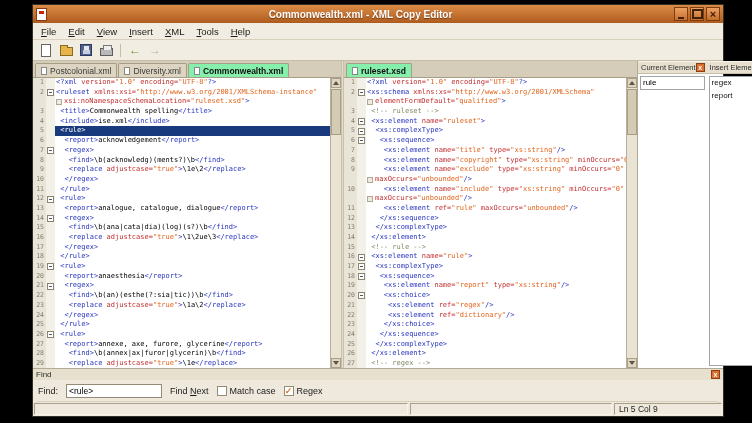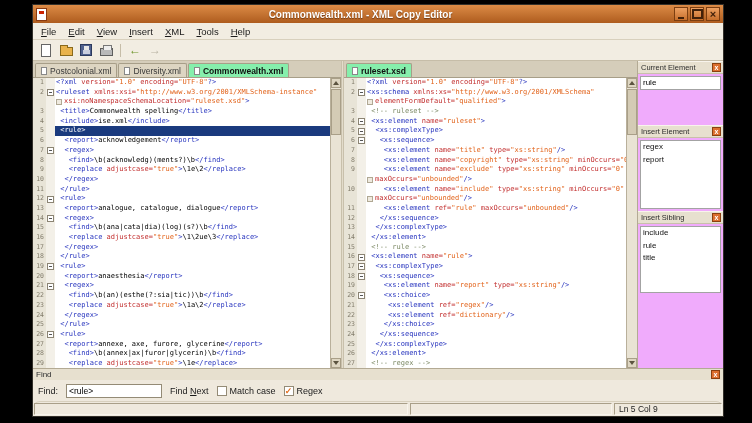--- a/index.html
+++ b/index.html
@@ -36,21 +36,21 @@
   .i-undo::after{content:"\2190";}
   .i-redo{color:#b9b3a4;font-size:12px;line-height:1;font-weight:bold;}
   .i-redo::after{content:"\2192";}
 
   
   .main{flex:1;display:flex;min-height:0;}
   .pane{display:flex;flex-direction:column;min-width:0;}
   #left-pane{flex:0 0 308px;}
   .splitter{flex:0 0 3px;background:#e3dccb;border-left:1px solid #c8c0ab;border-right:1px solid #c8c0ab;}
   #right-pane{flex:0 0 293px;}
-  #sidebar{flex:1;border-left:1px solid #b3aa94;background:#f0abfc;display:flex;flex-direction:column;min-width:0;}
+  #sidebar{flex:1;border-left:1px solid #b3aa94;background:#ffffff;display:flex;min-width:0;}
 
   .tabbar{flex:0 0 15px;background:#d5cdba;display:flex;align-items:flex-end;gap:1px;padding:2px 0 0 2px;border-bottom:1px solid #a79e88;}
   .tab{height:14px;display:flex;align-items:center;gap:3px;padding:0 5px;background:#ddd5c2;border:1px solid #a79e88;border-bottom:none;border-radius:2px 2px 0 0;font-size:8.5px;color:#3a3a3a;white-space:nowrap;overflow:hidden;}
   .tab.active{background:#86efac;font-weight:bold;color:#111;}
   .tab-doc{width:6px;height:8px;background:#fff;border:1px solid #888;flex:0 0 auto;}
 
   
   .editor{flex:1;position:relative;background:#fff;overflow:hidden;}
   .rows{position:absolute;top:0;left:0;right:11px;bottom:0;overflow:hidden;}
   .row{height:9.7px;display:flex;align-items:stretch;}

